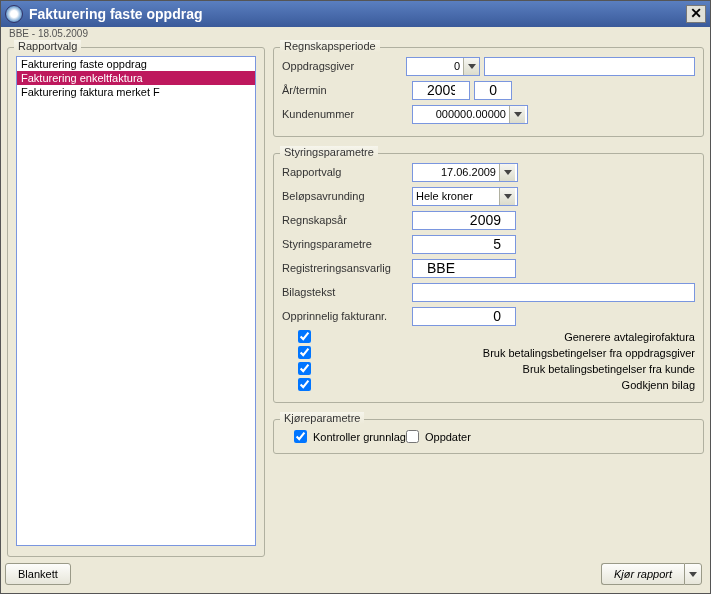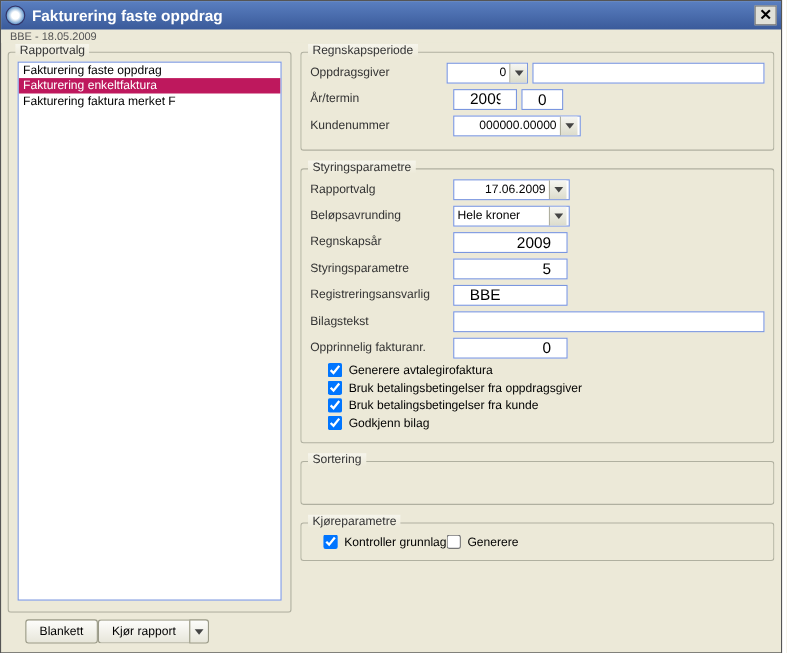--- a/index.html
+++ b/index.html
@@ -153,27 +153,29 @@
       border-left: 4px solid transparent;
       border-right: 4px solid transparent;
       border-top: 5px solid #444;
     }
     .num-right { text-align: right; }
     .check-row {
       display: flex;
       align-items: center;
       gap: 6px;
       margin: 3px 0 3px 16px;
+      justify-content: space-between;
     }
     .check-row input[type=checkbox] {
       width: 13px; height: 13px;
     }
     .footer {
       display: flex;
-      padding: 6px 8px 8px 22px;
+      justify-content: space-between;
+      padding: 6px 8px 8px 4px;
     }
     .btn {
       background: linear-gradient(#fdfdfb, #e7e6da);
       border: 1px solid #9a9a88;
       border-radius: 3px;
       height: 22px;
       padding: 0 12px;
       font-size: 11px;
       font-family: inherit;
       cursor: pointer;
@@ -182,20 +184,21 @@
       gap: 4px;
     }
     .btn-split {
       display: inline-flex;
       align-items: stretch;
     }
     .btn-split .btn {
       border-top-right-radius: 0;
       border-bottom-right-radius: 0;
       border-right: none;
+      font-style: italic;
     }
     .btn-split .drop {
       background: linear-gradient(#fdfdfb, #e7e6da);
       border: 1px solid #9a9a88;
       border-top-right-radius: 3px;
       border-bottom-right-radius: 3px;
       width: 18px;
       position: relative;
       cursor: pointer;
     }
@@ -324,35 +327,31 @@
         <div class="check-row">
           <input type="checkbox" checked="" style="">
           <span>Bruk betalingsbetingelser fra kunde</span>
         </div>
         <div class="check-row">
           <input type="checkbox" checked="" style="">
           <span>Godkjenn bilag</span>
         </div>
       </div>
 
-      <div class="groupbox">
-        <div class="groupbox-title">Sortering</div>
-        <div class="sort-empty"></div>
-      </div>
 
       <div class="groupbox">
         <div class="groupbox-title">Kjøreparametre</div>
         <div style="display:flex; align-items:center; padding:2px 12px;">
           <label style="display:flex; align-items:center; gap:6px;">
             <input type="checkbox" checked="" style="">
             <span>Kontroller grunnlag</span>
           </label>
           <label style="display:flex; align-items:center; gap:6px;">
             <input type="checkbox" style="">
-            <span>Generere</span>
+            <span>Oppdater</span>
           </label>
         </div>
       </div>
 
     </div>
   </div>
 
   <div class="footer">
     <button class="btn">
       <span>Blankett</span>

